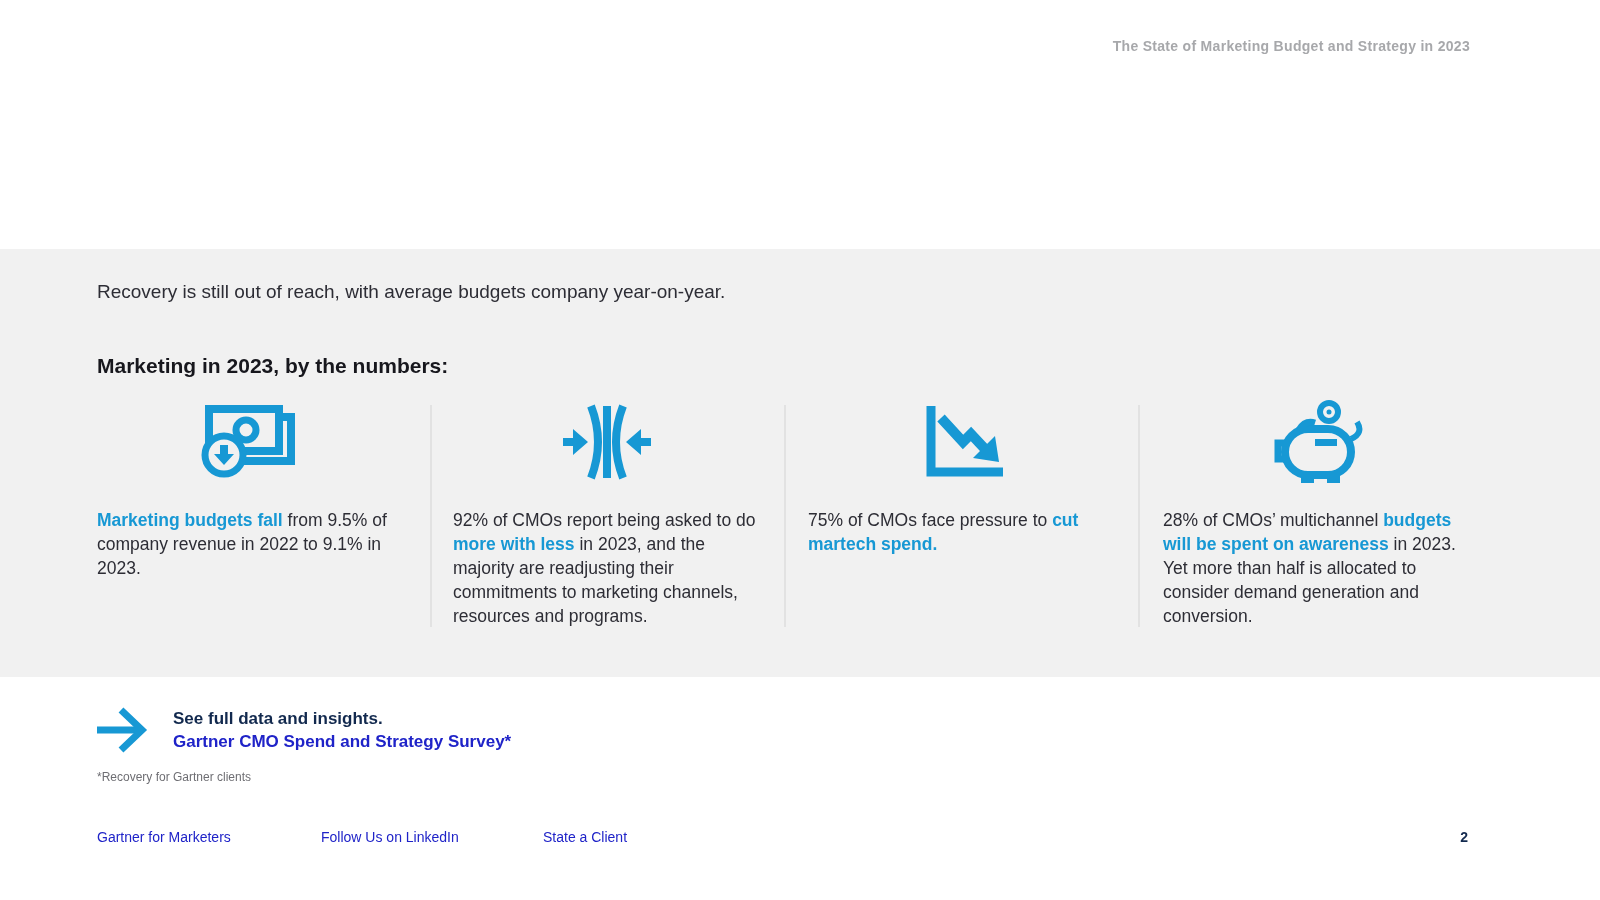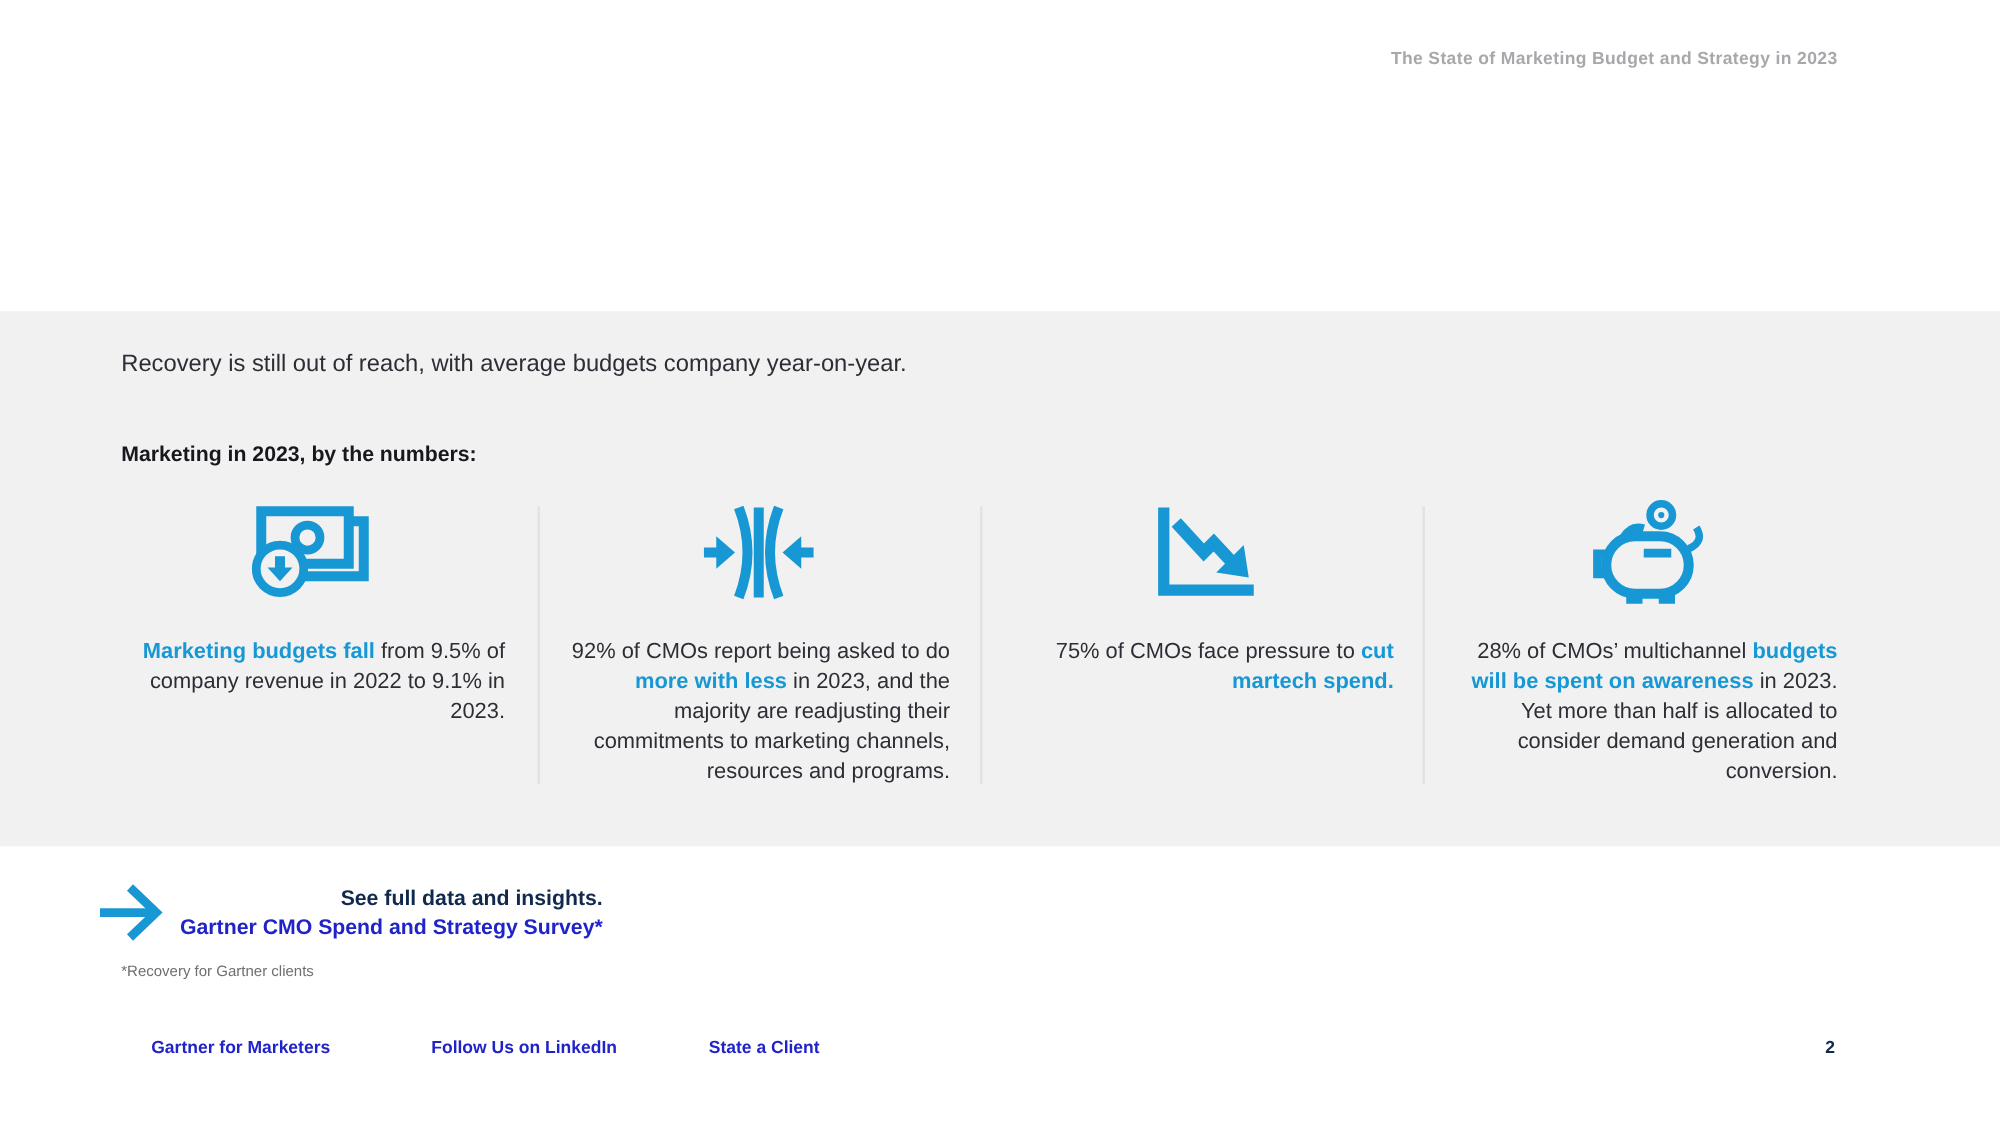--- a/index.html
+++ b/index.html
@@ -8,66 +8,66 @@
     --navy:#12294e;
     --body-text:#2d2d35;
     --header-gray:#a7a8ab;
     --footnote-gray:#6e6e73;
     --band-gray:#f1f1f1;
     --divider-gray:#e2e2e2;
   }
   html,body{margin:0;padding:0;background:#fff;}
   .page{
     position:relative;width:1600px;height:848px;background:#fff;overflow:hidden;
-    font-family:"Liberation Sans","DejaVu Sans",sans-serif;color:var(--body-text);text-align:right;
+    font-family:"Liberation Sans","DejaVu Sans",sans-serif;color:var(--body-text);
   }
   .header-title{
     position:absolute;top:38px;right:130px;font-size:14px;font-weight:bold;
     color:var(--header-gray);letter-spacing:.3px;
   }
   .page-title{
     position:absolute;top:130px;left:97px;margin:0;font-size:34px;font-weight:800;
     color:var(--navy);letter-spacing:-.2px;
   }
   .band{
     position:absolute;left:0;top:249px;width:1600px;height:428px;background:var(--band-gray);
   }
   .subtitle{
     position:absolute;top:281px;left:97px;margin:0;font-size:19px;color:var(--body-text);
   }
   .section-label{
-    position:absolute;top:354px;left:97px;margin:0;font-size:17px;font-weight:bold;color:#17171d;
+    position:absolute;top:354px;left:97px;margin:0;font-size:21px;font-weight:bold;color:#17171d;
   }
   .divider{
     position:absolute;top:405px;width:2px;height:222px;background:var(--divider-gray);
   }
   .d1{left:430px}.d2{left:784px}.d3{left:1138px}
   .stat{
     position:absolute;top:402px;width:307px;
   }
   .s1{left:97px}.s2{left:453px}.s3{left:808px}.s4{left:1163px}
   .icon-wrap{
     height:80px;display:flex;align-items:center;justify-content:center;color:var(--accent-blue);
   }
   .stat-text{
     margin:26px 0 0 0;font-size:17.5px;line-height:24px;color:var(--body-text);
   }
   .hl{color:var(--accent-blue);font-weight:bold;}
   .cta{
-    position:absolute;left:80px;top:705px;display:flex;align-items:center;gap:12px;cursor:pointer;
+    position:absolute;left:97px;top:705px;display:flex;align-items:center;gap:24px;cursor:pointer;
   }
   .cta-arrow{color:var(--accent-blue);width:52px;height:50px;flex:0 0 auto;}
   .cta-text{font-size:17px;font-weight:bold;line-height:23px;}
   .cta-line1{color:var(--navy);}
   .cta-line2{color:var(--link-blue);text-decoration:none;display:block;}
   .footnote{
     position:absolute;left:97px;top:770px;font-size:12px;color:var(--footnote-gray);
   }
   .footer-link{
-    position:absolute;top:829px;font-size:14px;font-weight:bold;color:var(--link-blue);text-decoration:none;margin-left:24px;
+    position:absolute;top:829px;font-size:14px;font-weight:normal;color:var(--link-blue);text-decoration:none;
   }
   .f1{left:97px}.f2{left:321px}.f3{left:543px}
   .page-number{
     position:absolute;top:829px;right:132px;font-size:14px;font-weight:bold;color:var(--navy);
   }
 </style>
 </head>
 <body>
 
 <div class="page">

